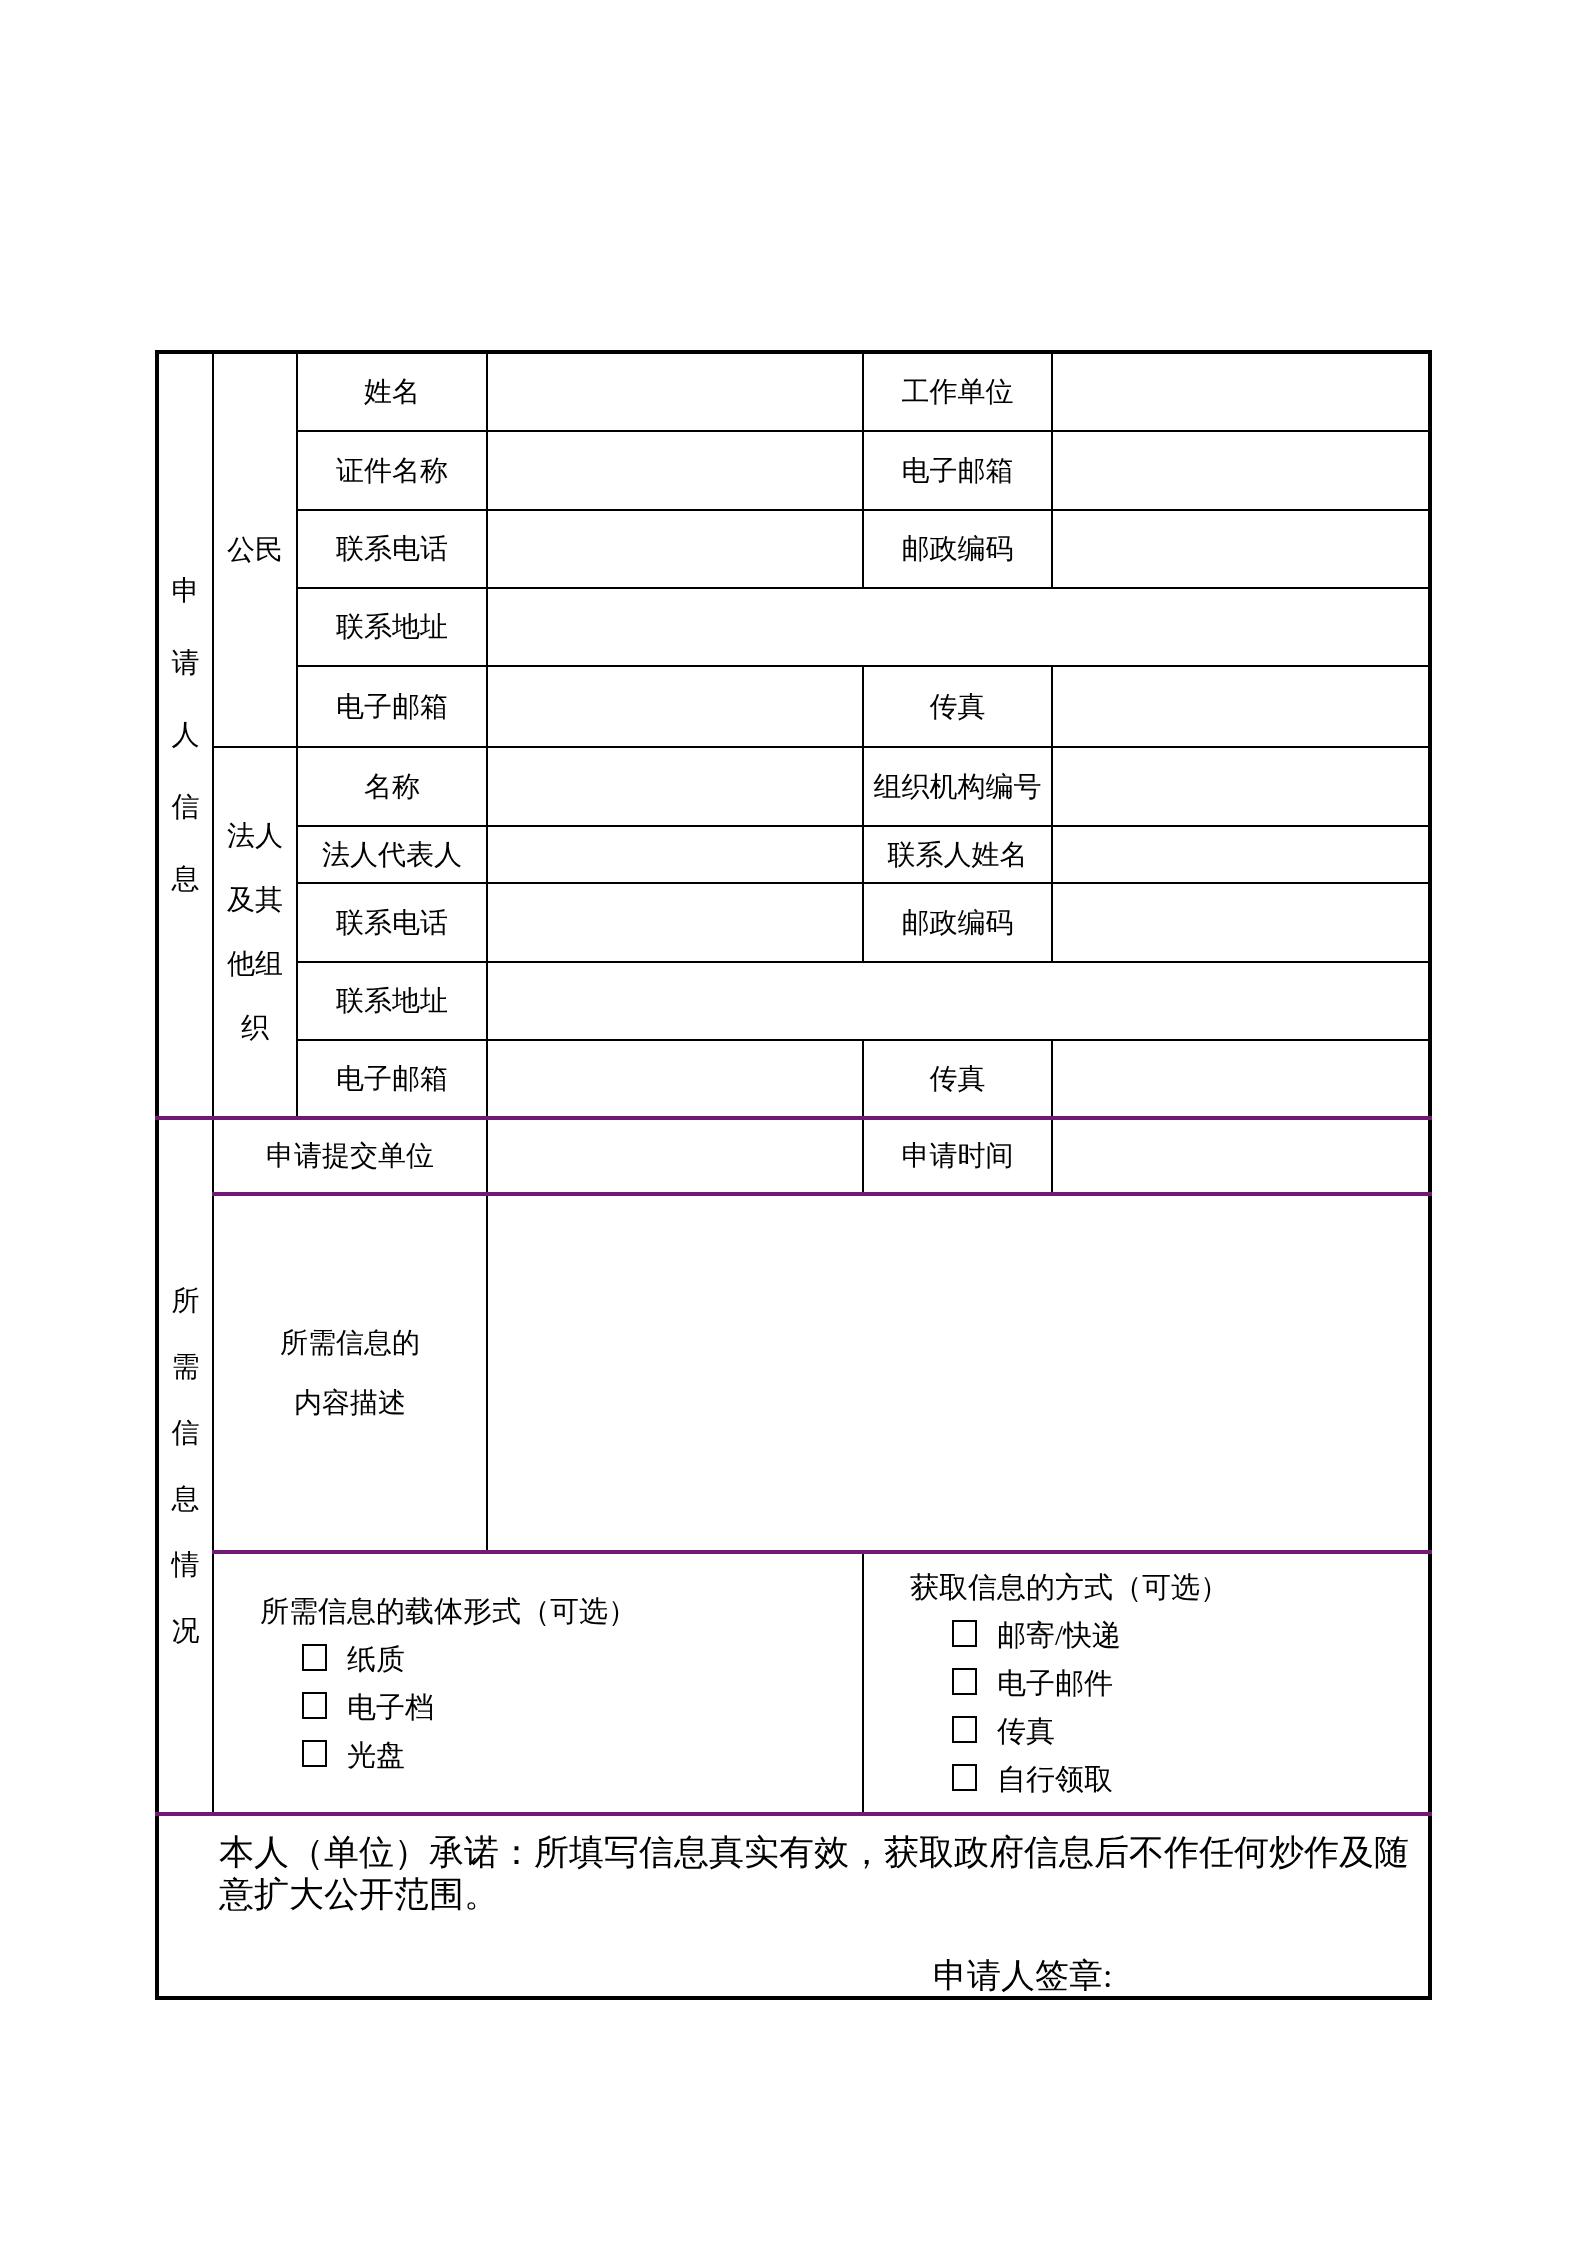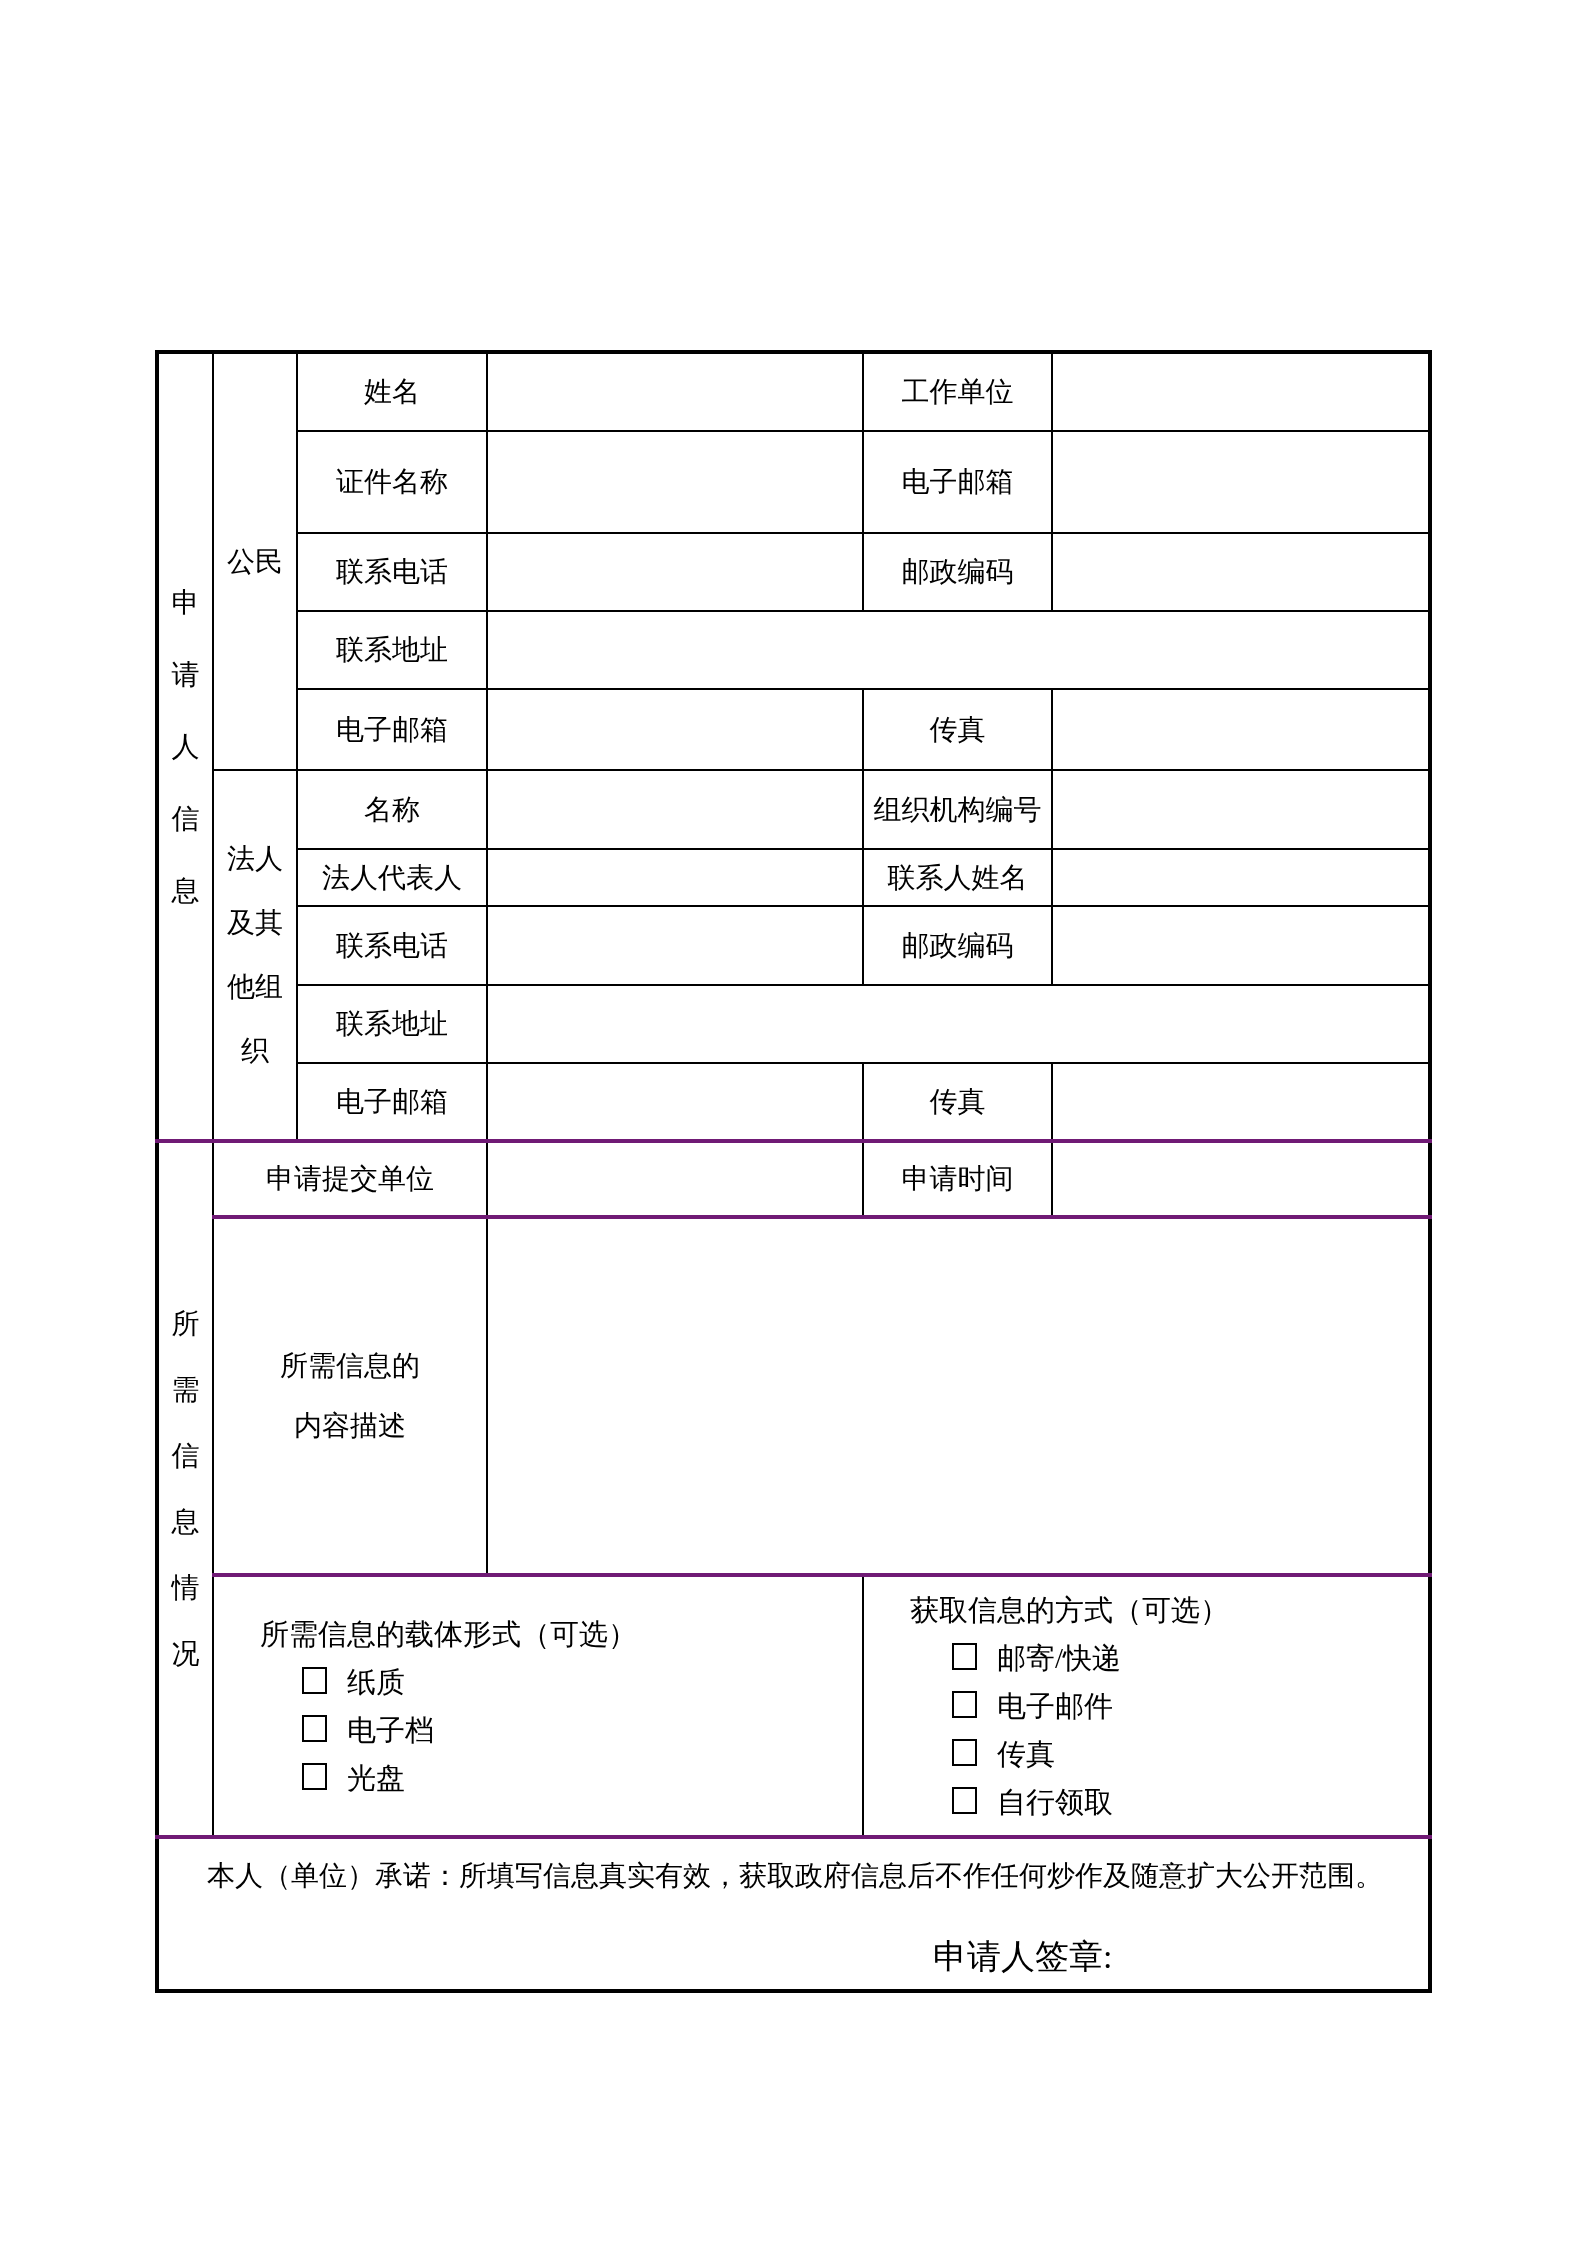--- a/index.html
+++ b/index.html
@@ -92,22 +92,22 @@
     margin-right:20px;
     vertical-align:-2px;
   }
   
   .promise-cell{
     text-align:left;
     vertical-align:top;
     padding-top:16px;
   }
   .promise-line{
-    padding-left:48px;
-    font-size:28px;
+    padding-left:60px;
+    font-size:35px;
     line-height:42px;
   }
   .sig-line{
     margin-left:774px;
     margin-top:40px;
     font-size:34px;
     line-height:40px;
   }
 </style>
 </head>
@@ -132,21 +132,21 @@
 请
 人
 信
 息</td>
         <td rowspan="5">公民</td>
         <td>姓名</td>
         <td></td>
         <td>工作单位</td>
         <td></td>
       </tr>
-      <tr style="height:102px">
+      <tr style="height:79px">
         <td>证件名称</td>
         <td></td>
         <td>电子邮箱</td>
         <td></td>
       </tr>
       <tr style="height:78px">
         <td>联系电话</td>
         <td></td>
         <td>邮政编码</td>
         <td></td>

